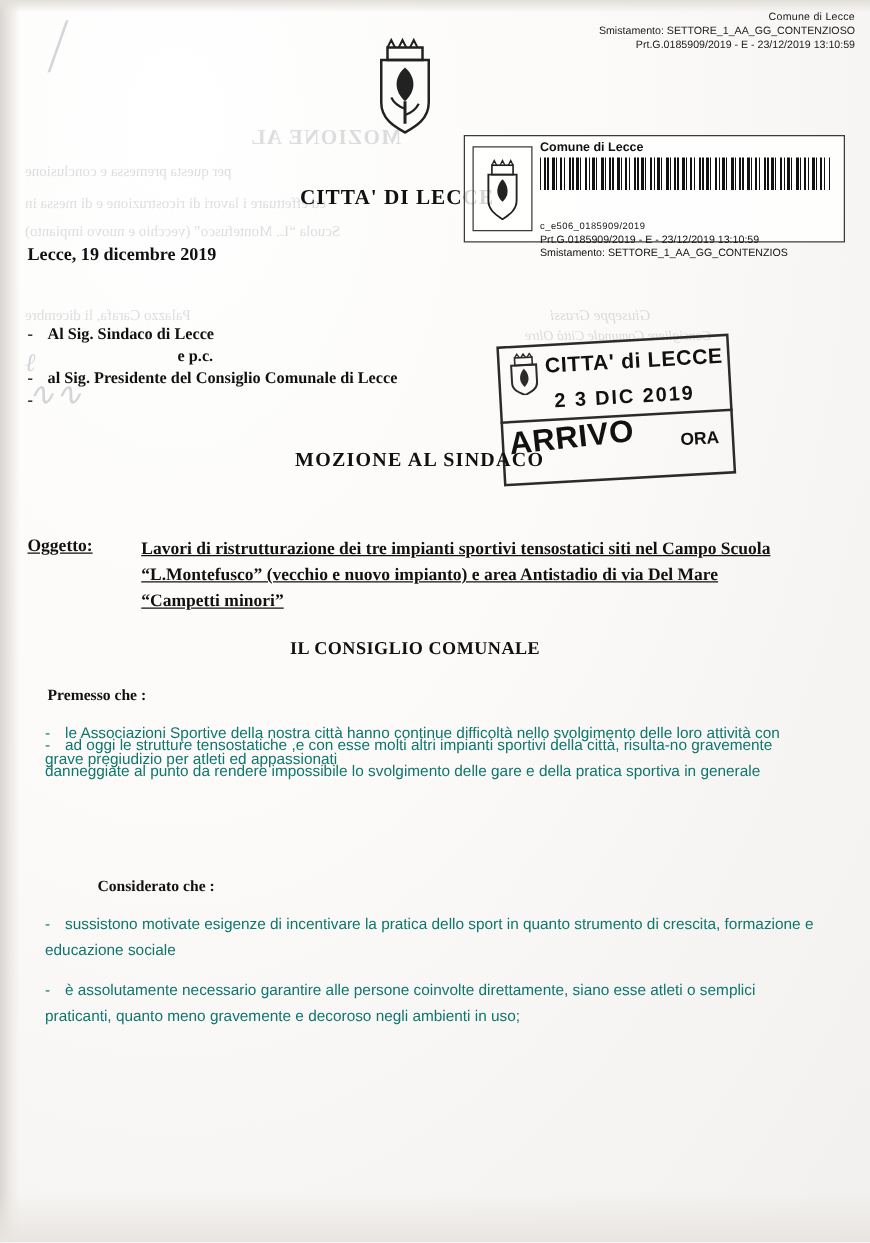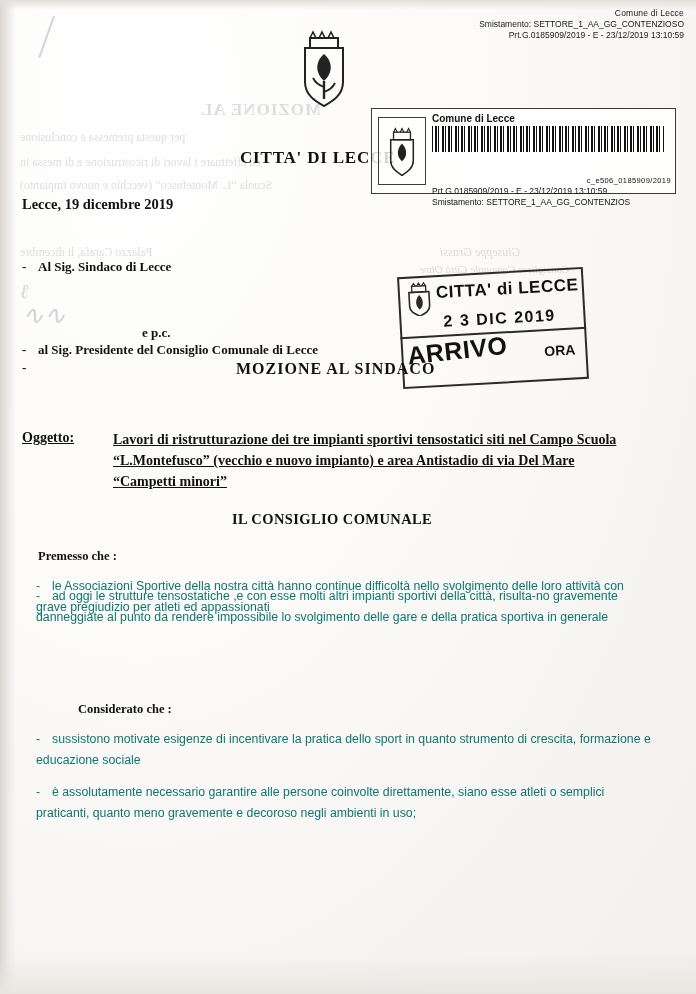--- a/index.html
+++ b/index.html
@@ -105,21 +105,21 @@
     height: 26px;
     width: 232px;
     margin: 1px 0 1px 0;
     background-image: repeating-linear-gradient(to right,
       #111 0px, #111 1px, #fff 1px, #fff 3px,
       #111 3px, #111 5px, #fff 5px, #fff 6px,
       #111 6px, #111 7px, #fff 7px, #fff 10px,
       #111 10px, #111 12px, #fff 12px, #fff 13px);
   }
   .barcode-num {
-    text-align: right;
+    text-align: left;
     font-family: "Liberation Sans", sans-serif;
     font-size: 7.5px;
     letter-spacing: .4px;
     margin-top: 23px;
   }
   
   #date-line {
     position: absolute;
     left: 22px;
     top: 196px;
@@ -133,21 +133,20 @@
     top: 258px;
     font-size: 13px;
     line-height: 17.5px;
     font-weight: bold;
   }
   #recipients .row { display: flex; }
   #recipients .dash { width: 16px; }
   #recipients .epc {
     margin-left: 120px;
     font-weight: bold;
-    margin-top: 48px;
   }
   
   #stamp-arrivo {
     position: absolute;
     left: 400px;
     top: 272px;
     width: 186px;
     height: 112px;
     transform: rotate(-3.2deg);
   }

